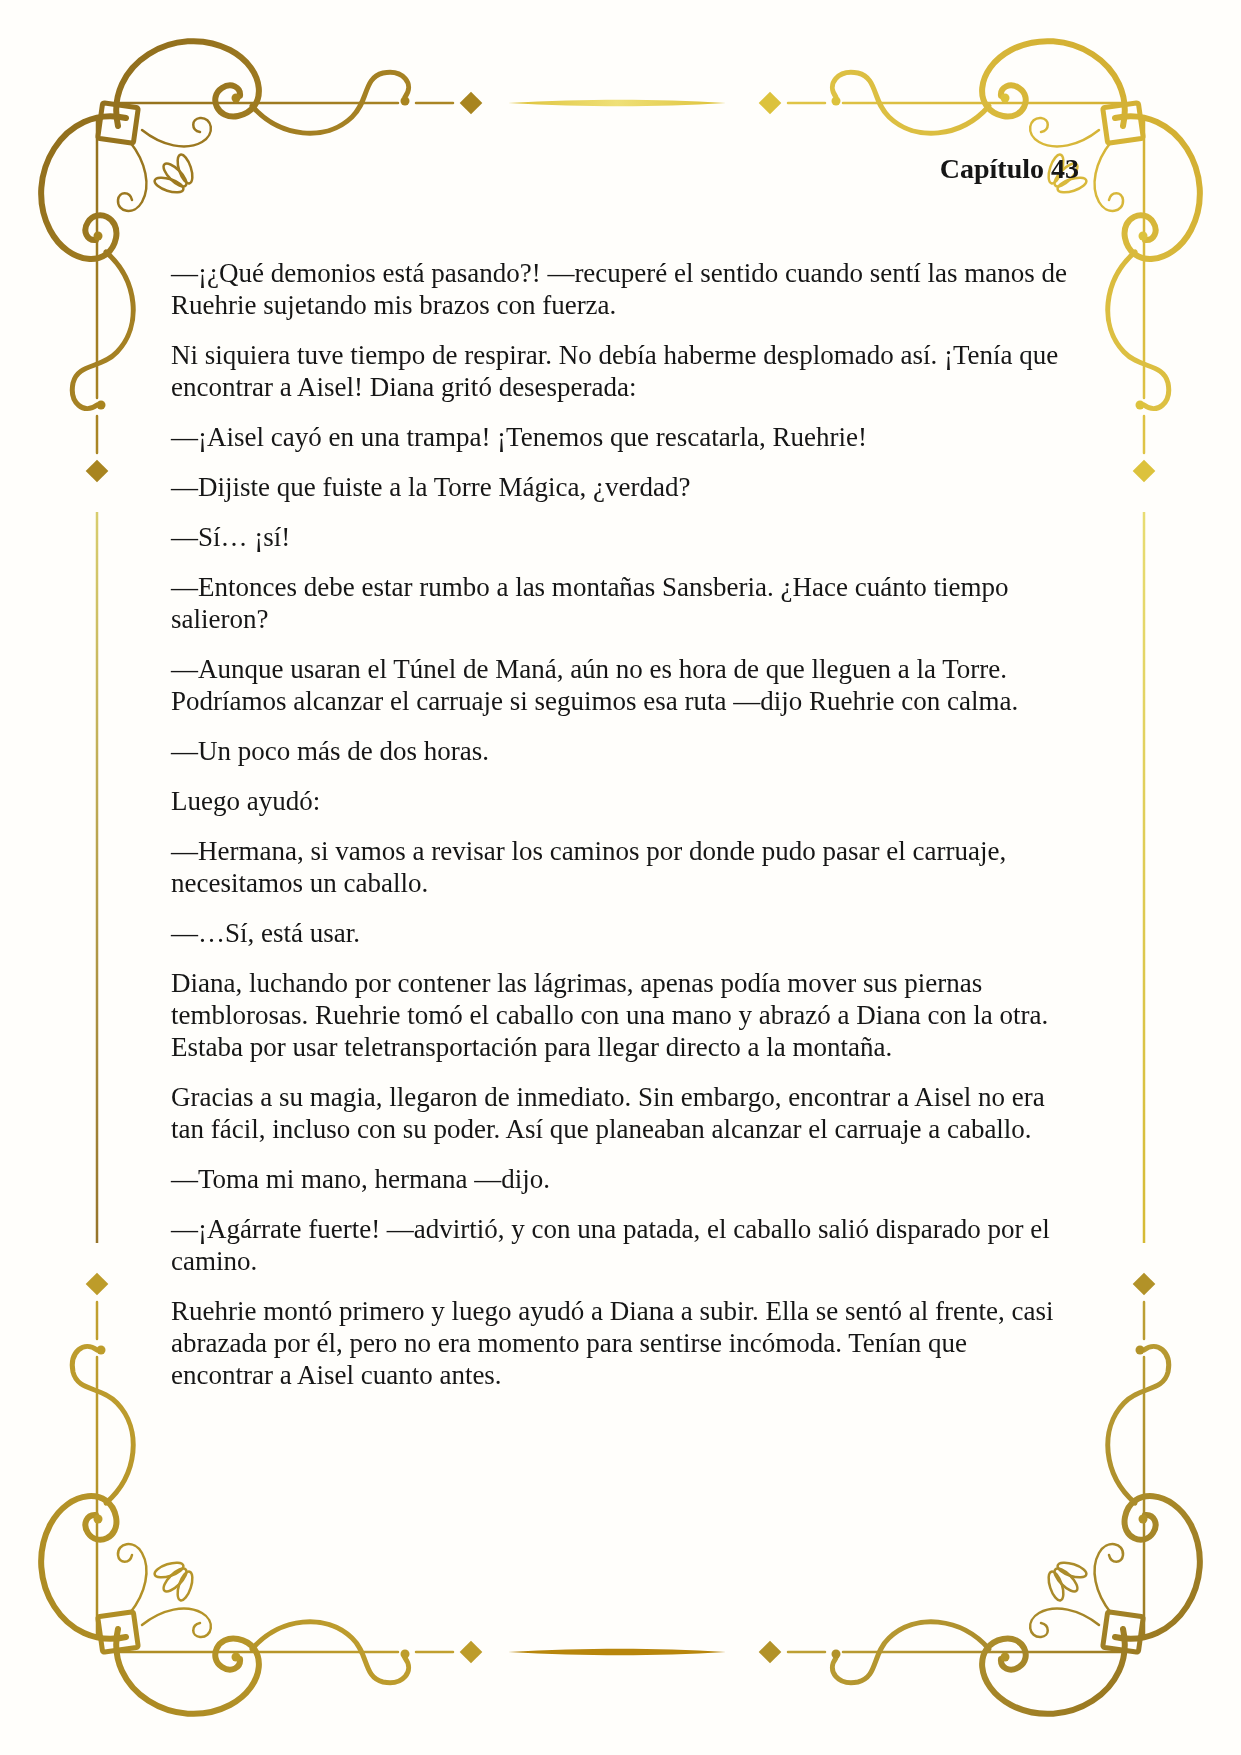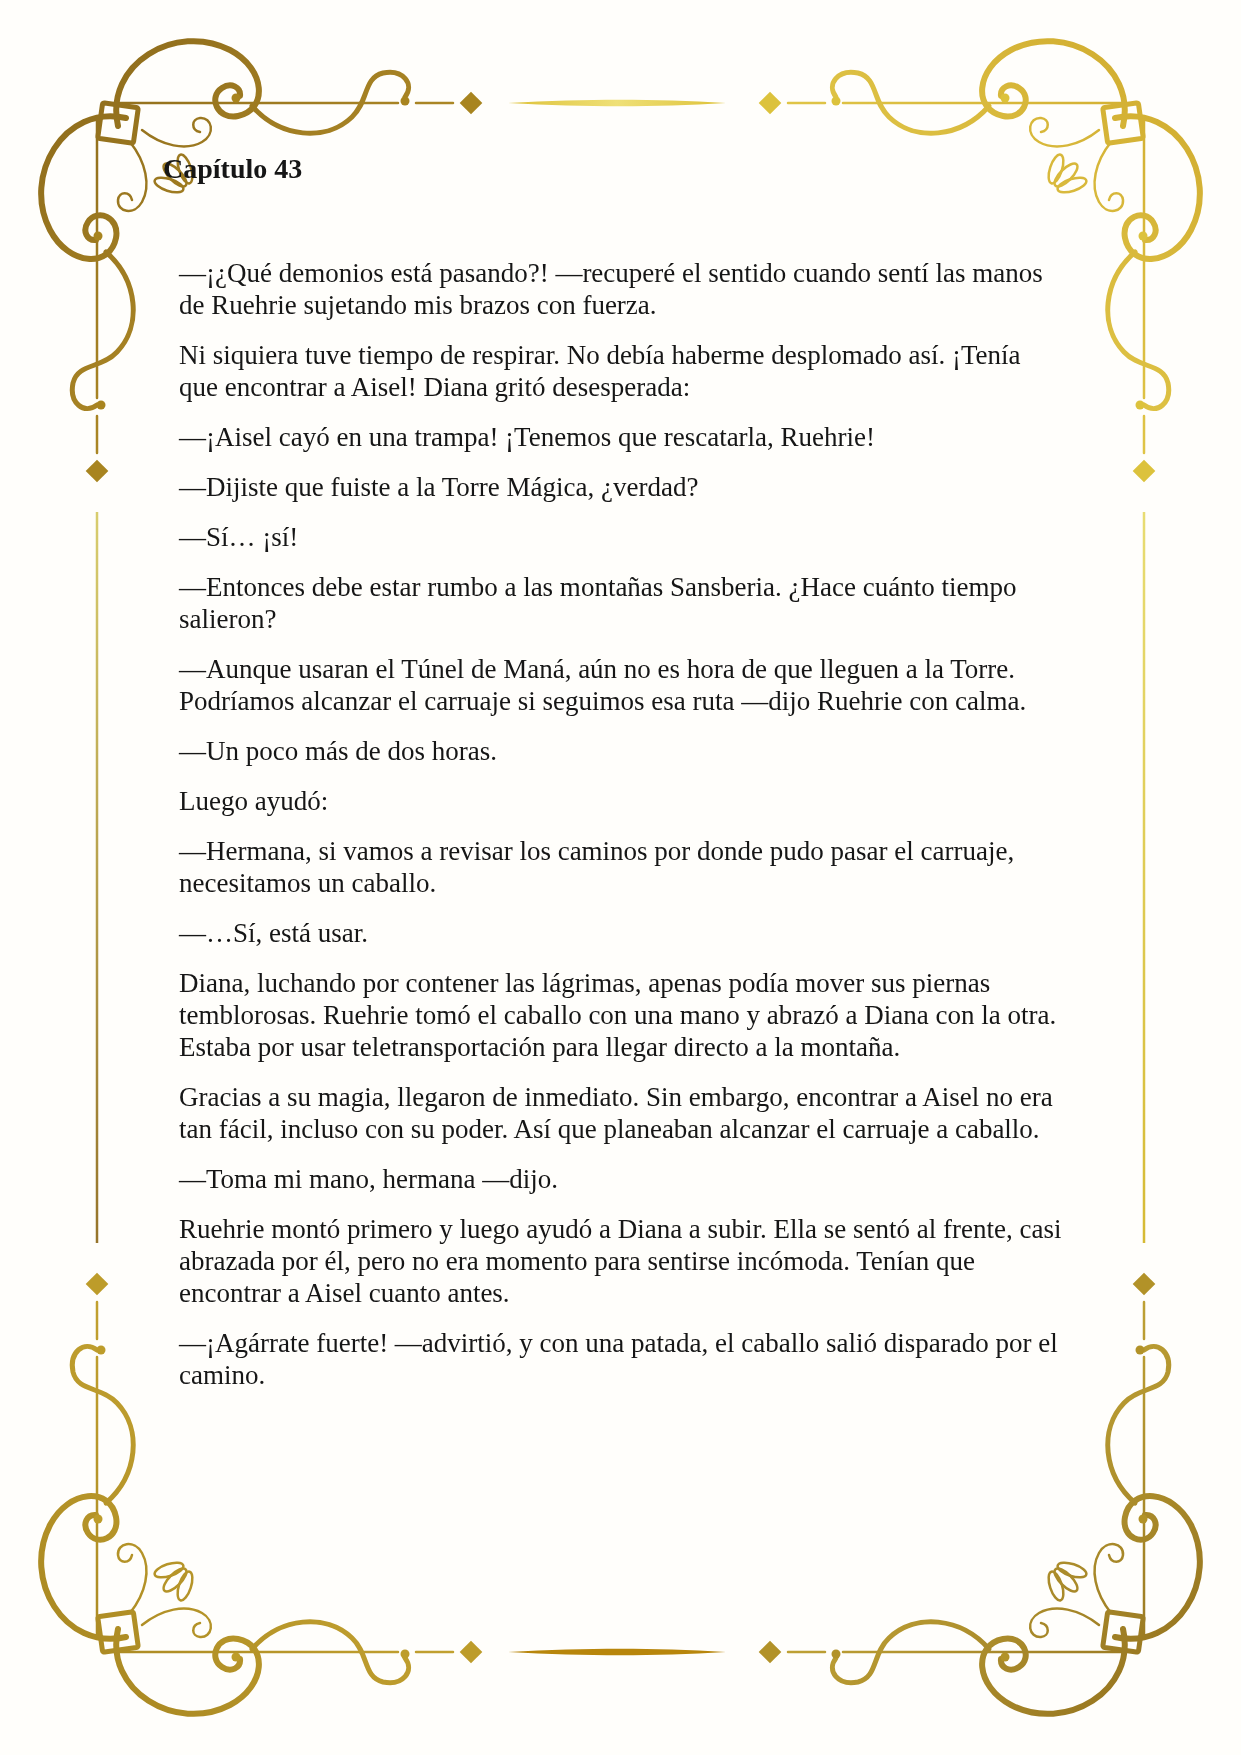--- a/index.html
+++ b/index.html
@@ -22,27 +22,27 @@
   .content {
     position: absolute;
     left: 163px;
     top: 152px;
     width: 916px;
   }
   .chapter-title {
     font-size: 28px;
     line-height: 33px;
     font-weight: bold;
-    text-align: left;
+    text-align: right;
     margin: 0 0 72px 0;
   }
   .chapter-body p {
     font-size: 27px;
     line-height: 32px;
-    margin: 18px 16px;
+    margin: 18px 8px;
     text-align: left;
   }
   .chapter-body p:first-child { margin-top: 0; }
 </style>
 </head>
 <body>
 
 <div>
 
   <svg class="border-svg" viewBox="0 0 1241 1755" xmlns="http://www.w3.org/2000/svg" aria-hidden="true">
@@ -130,18 +130,18 @@
         <p>—Sí… ¡sí!</p>
         <p>—Entonces debe estar rumbo a las montañas Sansberia. ¿Hace cuánto tiempo salieron?</p>
         <p>—Aunque usaran el Túnel de Maná, aún no es hora de que lleguen a la Torre. Podríamos alcanzar el carruaje si seguimos esa ruta —dijo Ruehrie con calma.</p>
         <p>—Un poco más de dos horas.</p>
         <p>Luego ayudó:</p>
         <p>—Hermana, si vamos a revisar los caminos por donde pudo pasar el carruaje, necesitamos un caballo.</p>
         <p>—…Sí, está usar.</p>
         <p>Diana, luchando por contener las lágrimas, apenas podía mover sus piernas temblorosas. Ruehrie tomó el caballo con una mano y abrazó a Diana con la otra. Estaba por usar teletransportación para llegar directo a la montaña.</p>
         <p>Gracias a su magia, llegaron de inmediato. Sin embargo, encontrar a Aisel no era tan fácil, incluso con su poder. Así que planeaban alcanzar el carruaje a caballo.</p>
         <p>—Toma mi mano, hermana —dijo.</p>
+        <p>—¡Agárrate fuerte! —advirtió, y con una patada, el caballo salió disparado por el camino.</p>
         <p>Ruehrie montó primero y luego ayudó a Diana a subir. Ella se sentó al frente, casi abrazada por él, pero no era momento para sentirse incómoda. Tenían que encontrar a Aisel cuanto antes.</p>
-        <p>—¡Agárrate fuerte! —advirtió, y con una patada, el caballo salió disparado por el camino.</p>
       </div>
   </div>
 
 </div>
 
 </body></html>

